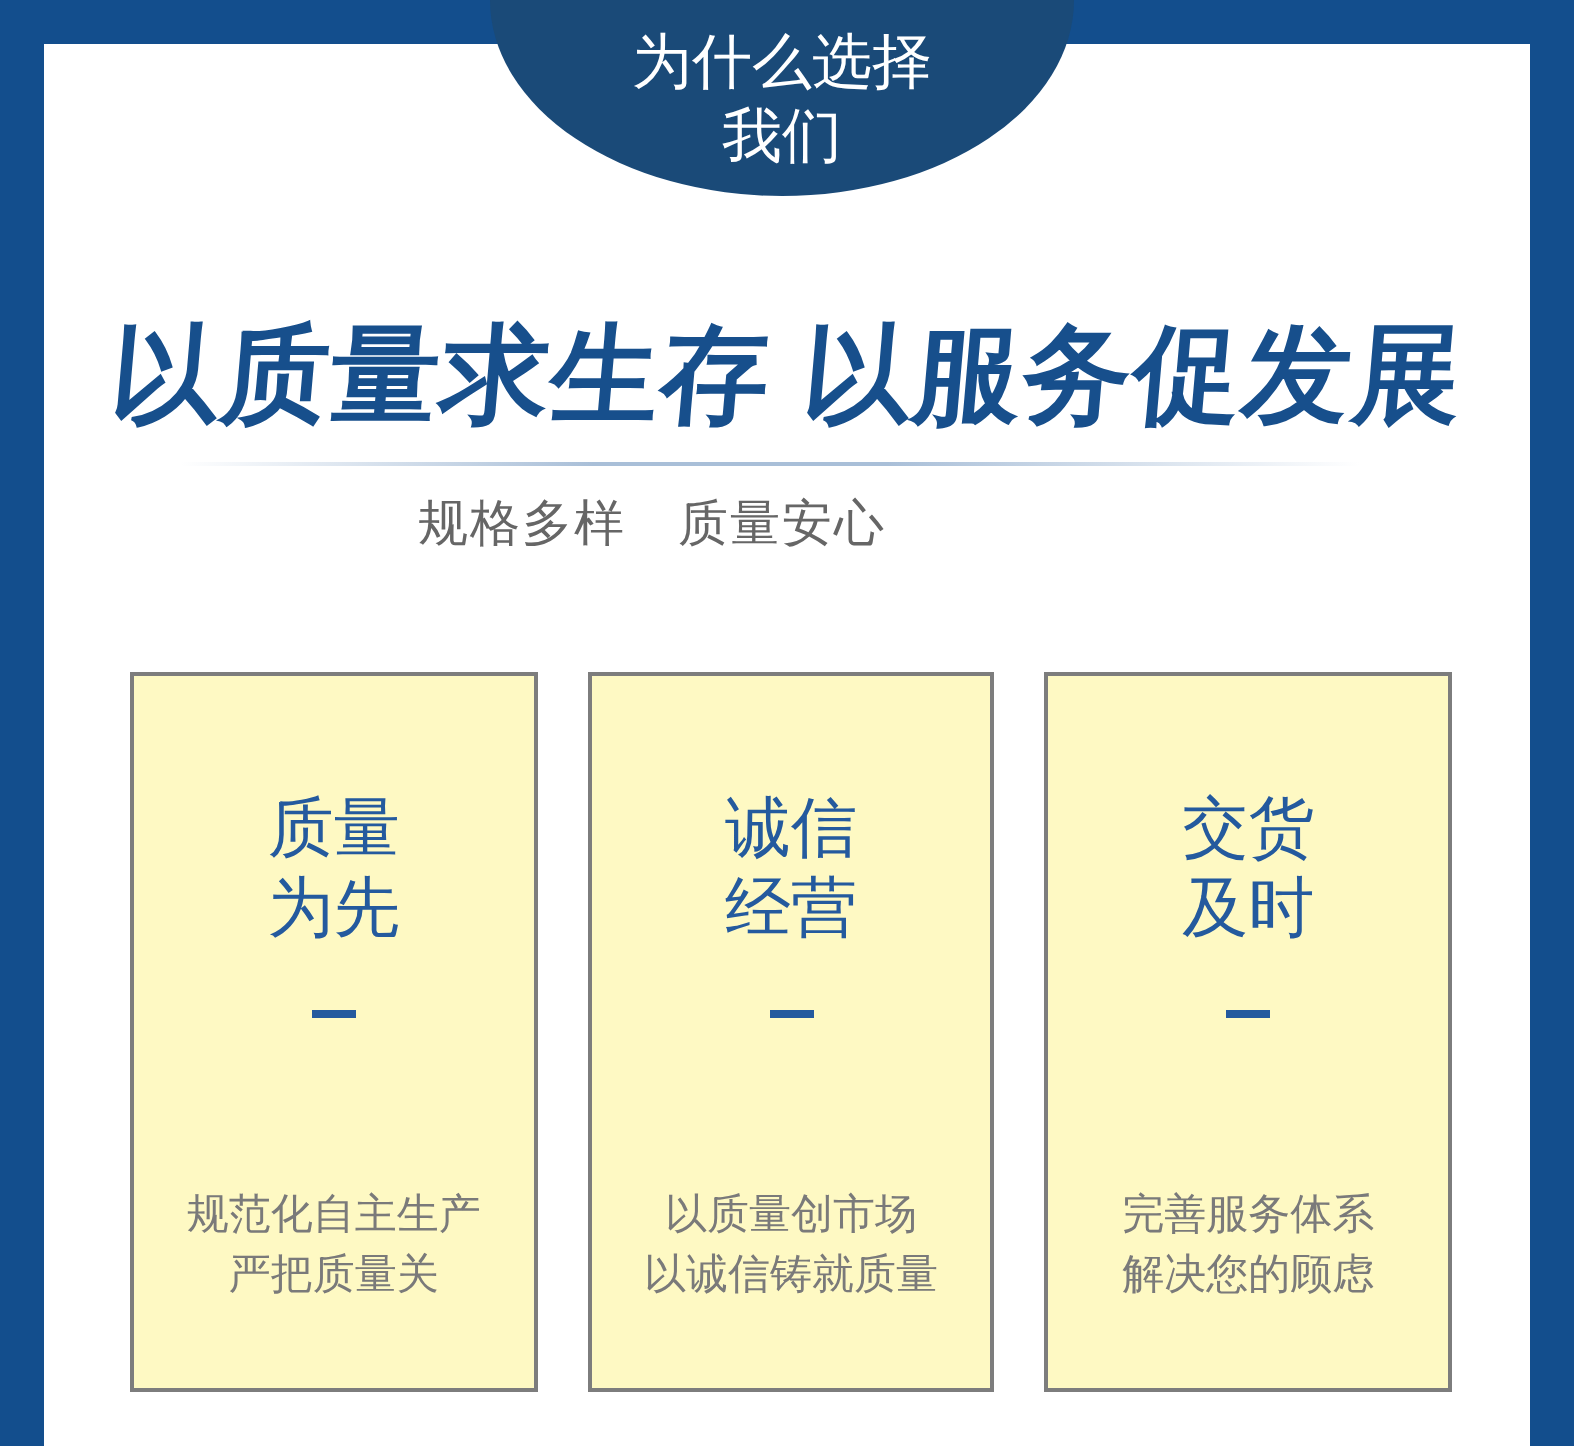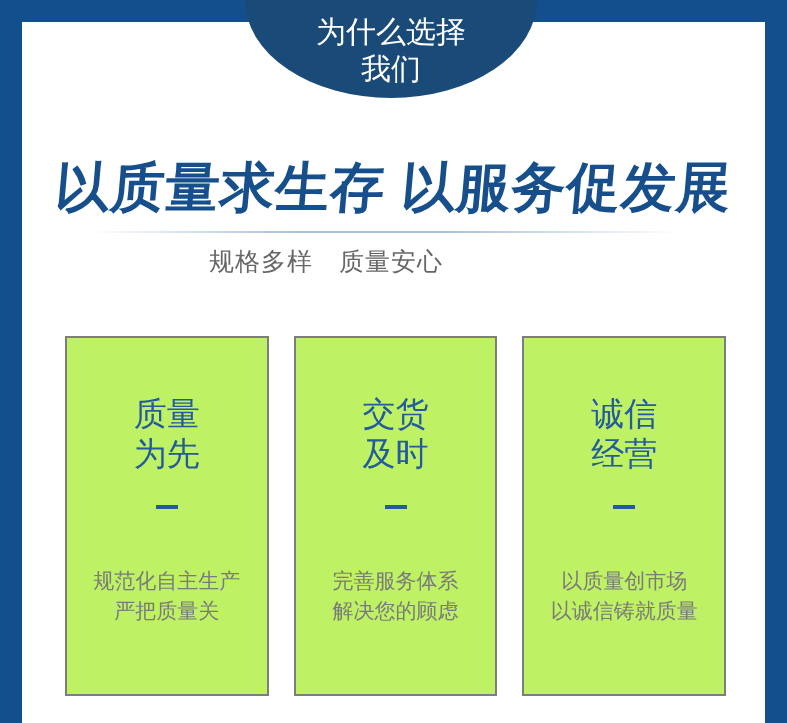--- a/index.html
+++ b/index.html
@@ -81,40 +81,40 @@
     position: absolute;
     top: 336px; left: 65px;
     width: 661px; height: 352px;
     display: flex;
     gap: 25px;
   }
   .card {
     flex: 1;
     height: 360px;
     border: 2px solid #7D7D7D;
-    background: #bef264;
+    background: #fef9c3;
     display: flex;
     flex-direction: column;
     align-items: center;
   }
   .card-title {
     margin-top: 56px;
     color: #245A9E;
     font-size: 33px;
     line-height: 40px;
     text-align: center;
     white-space: pre-line;
   }
   .card-dash {
     margin-top: 31px;
     width: 22px; height: 4px;
     background: #245A9E;
   }
   .card-desc {
-    margin-top: 57px;
+    margin-top: 84px;
     color: #7A7A7A;
     font-size: 21px;
     line-height: 30px;
     text-align: center;
     white-space: pre-line;
   }
 </style>
 </head>
 <body>
 
@@ -136,30 +136,30 @@
 
     <div class="card">
       <div class="card-title">质量
 为先</div>
       <div class="card-dash"></div>
       <div class="card-desc">规范化自主生产
 严把质量关</div>
     </div>
 
     <div class="card">
+      <div class="card-title">诚信
+经营</div>
+      <div class="card-dash"></div>
+      <div class="card-desc">以质量创市场
+以诚信铸就质量</div>
+    </div>
+
+    <div class="card">
       <div class="card-title">交货
 及时</div>
       <div class="card-dash"></div>
       <div class="card-desc">完善服务体系
 解决您的顾虑</div>
     </div>
 
-    <div class="card">
-      <div class="card-title">诚信
-经营</div>
-      <div class="card-dash"></div>
-      <div class="card-desc">以质量创市场
-以诚信铸就质量</div>
-    </div>
-
   </div>
 
 </div>
 
 </body></html>

